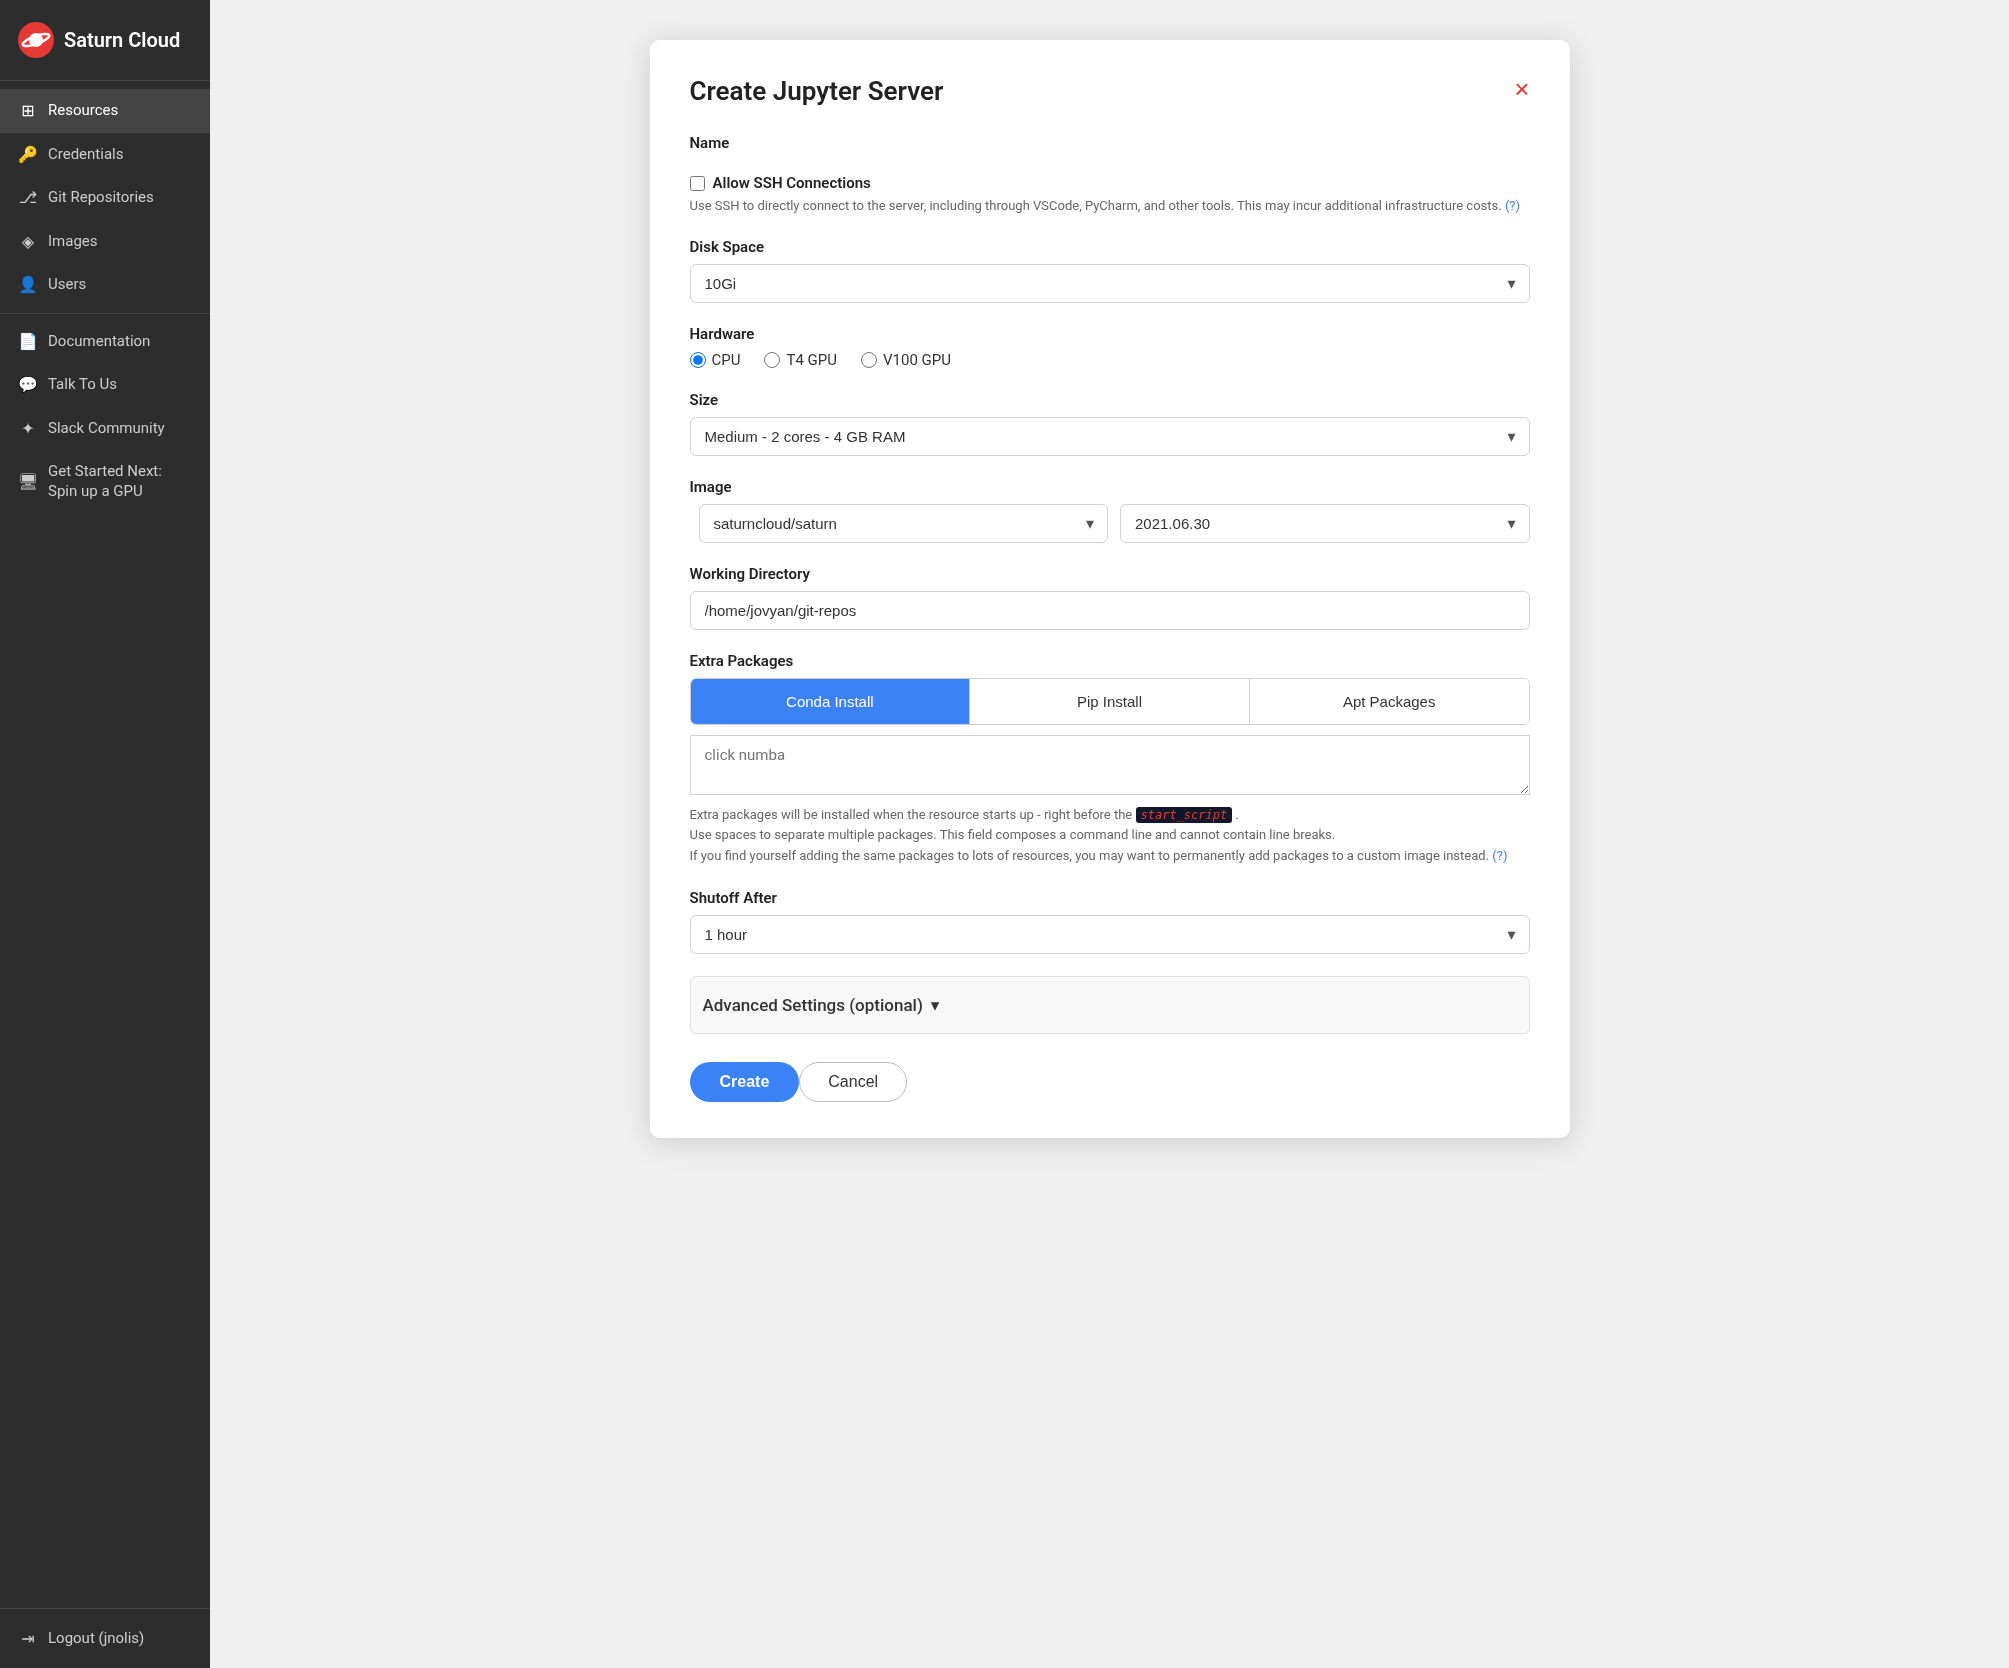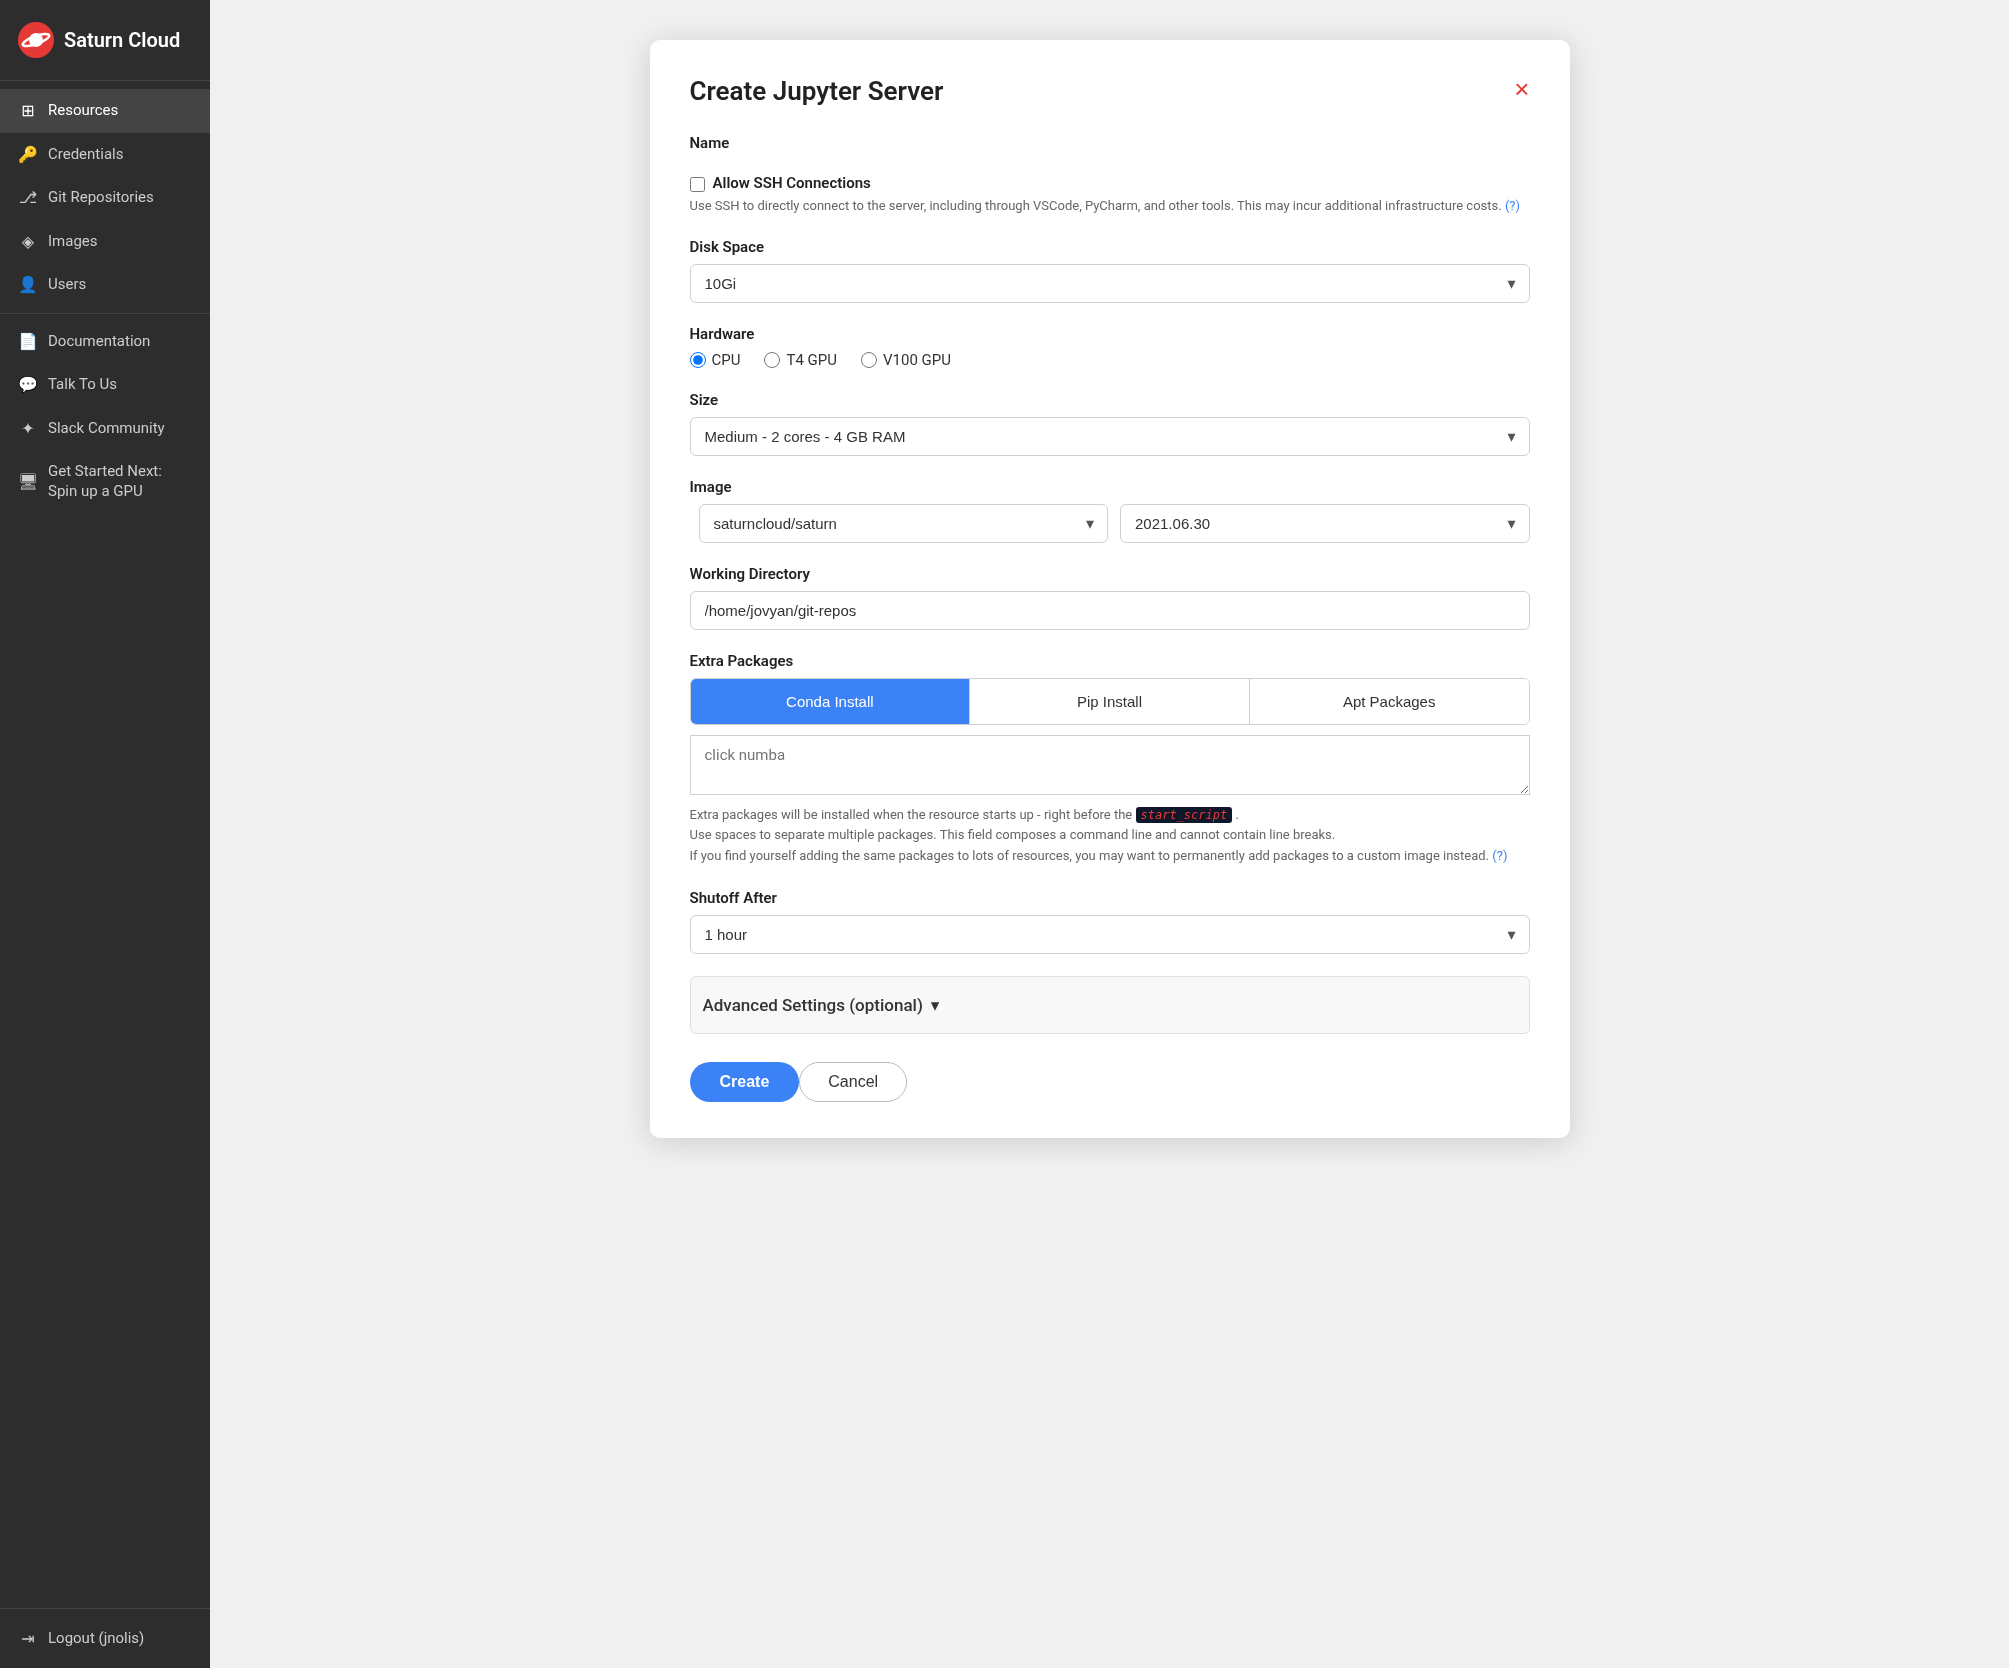--- a/index.html
+++ b/index.html
@@ -160,21 +160,21 @@
       top: 50%;
       transform: translateY(-50%);
       color: #555;
       pointer-events: none;
       font-size: 16px;
     }
 
     
     .checkbox-row {
       display: flex;
-      align-items: flex-end;
+      align-items: flex-start;
       gap: 8px;
       margin-bottom: 4px;
     }
     .checkbox-row input[type="checkbox"] {
       margin-top: 2px;
       width: 15px;
       height: 15px;
       flex-shrink: 0;
     }
     .checkbox-label {

